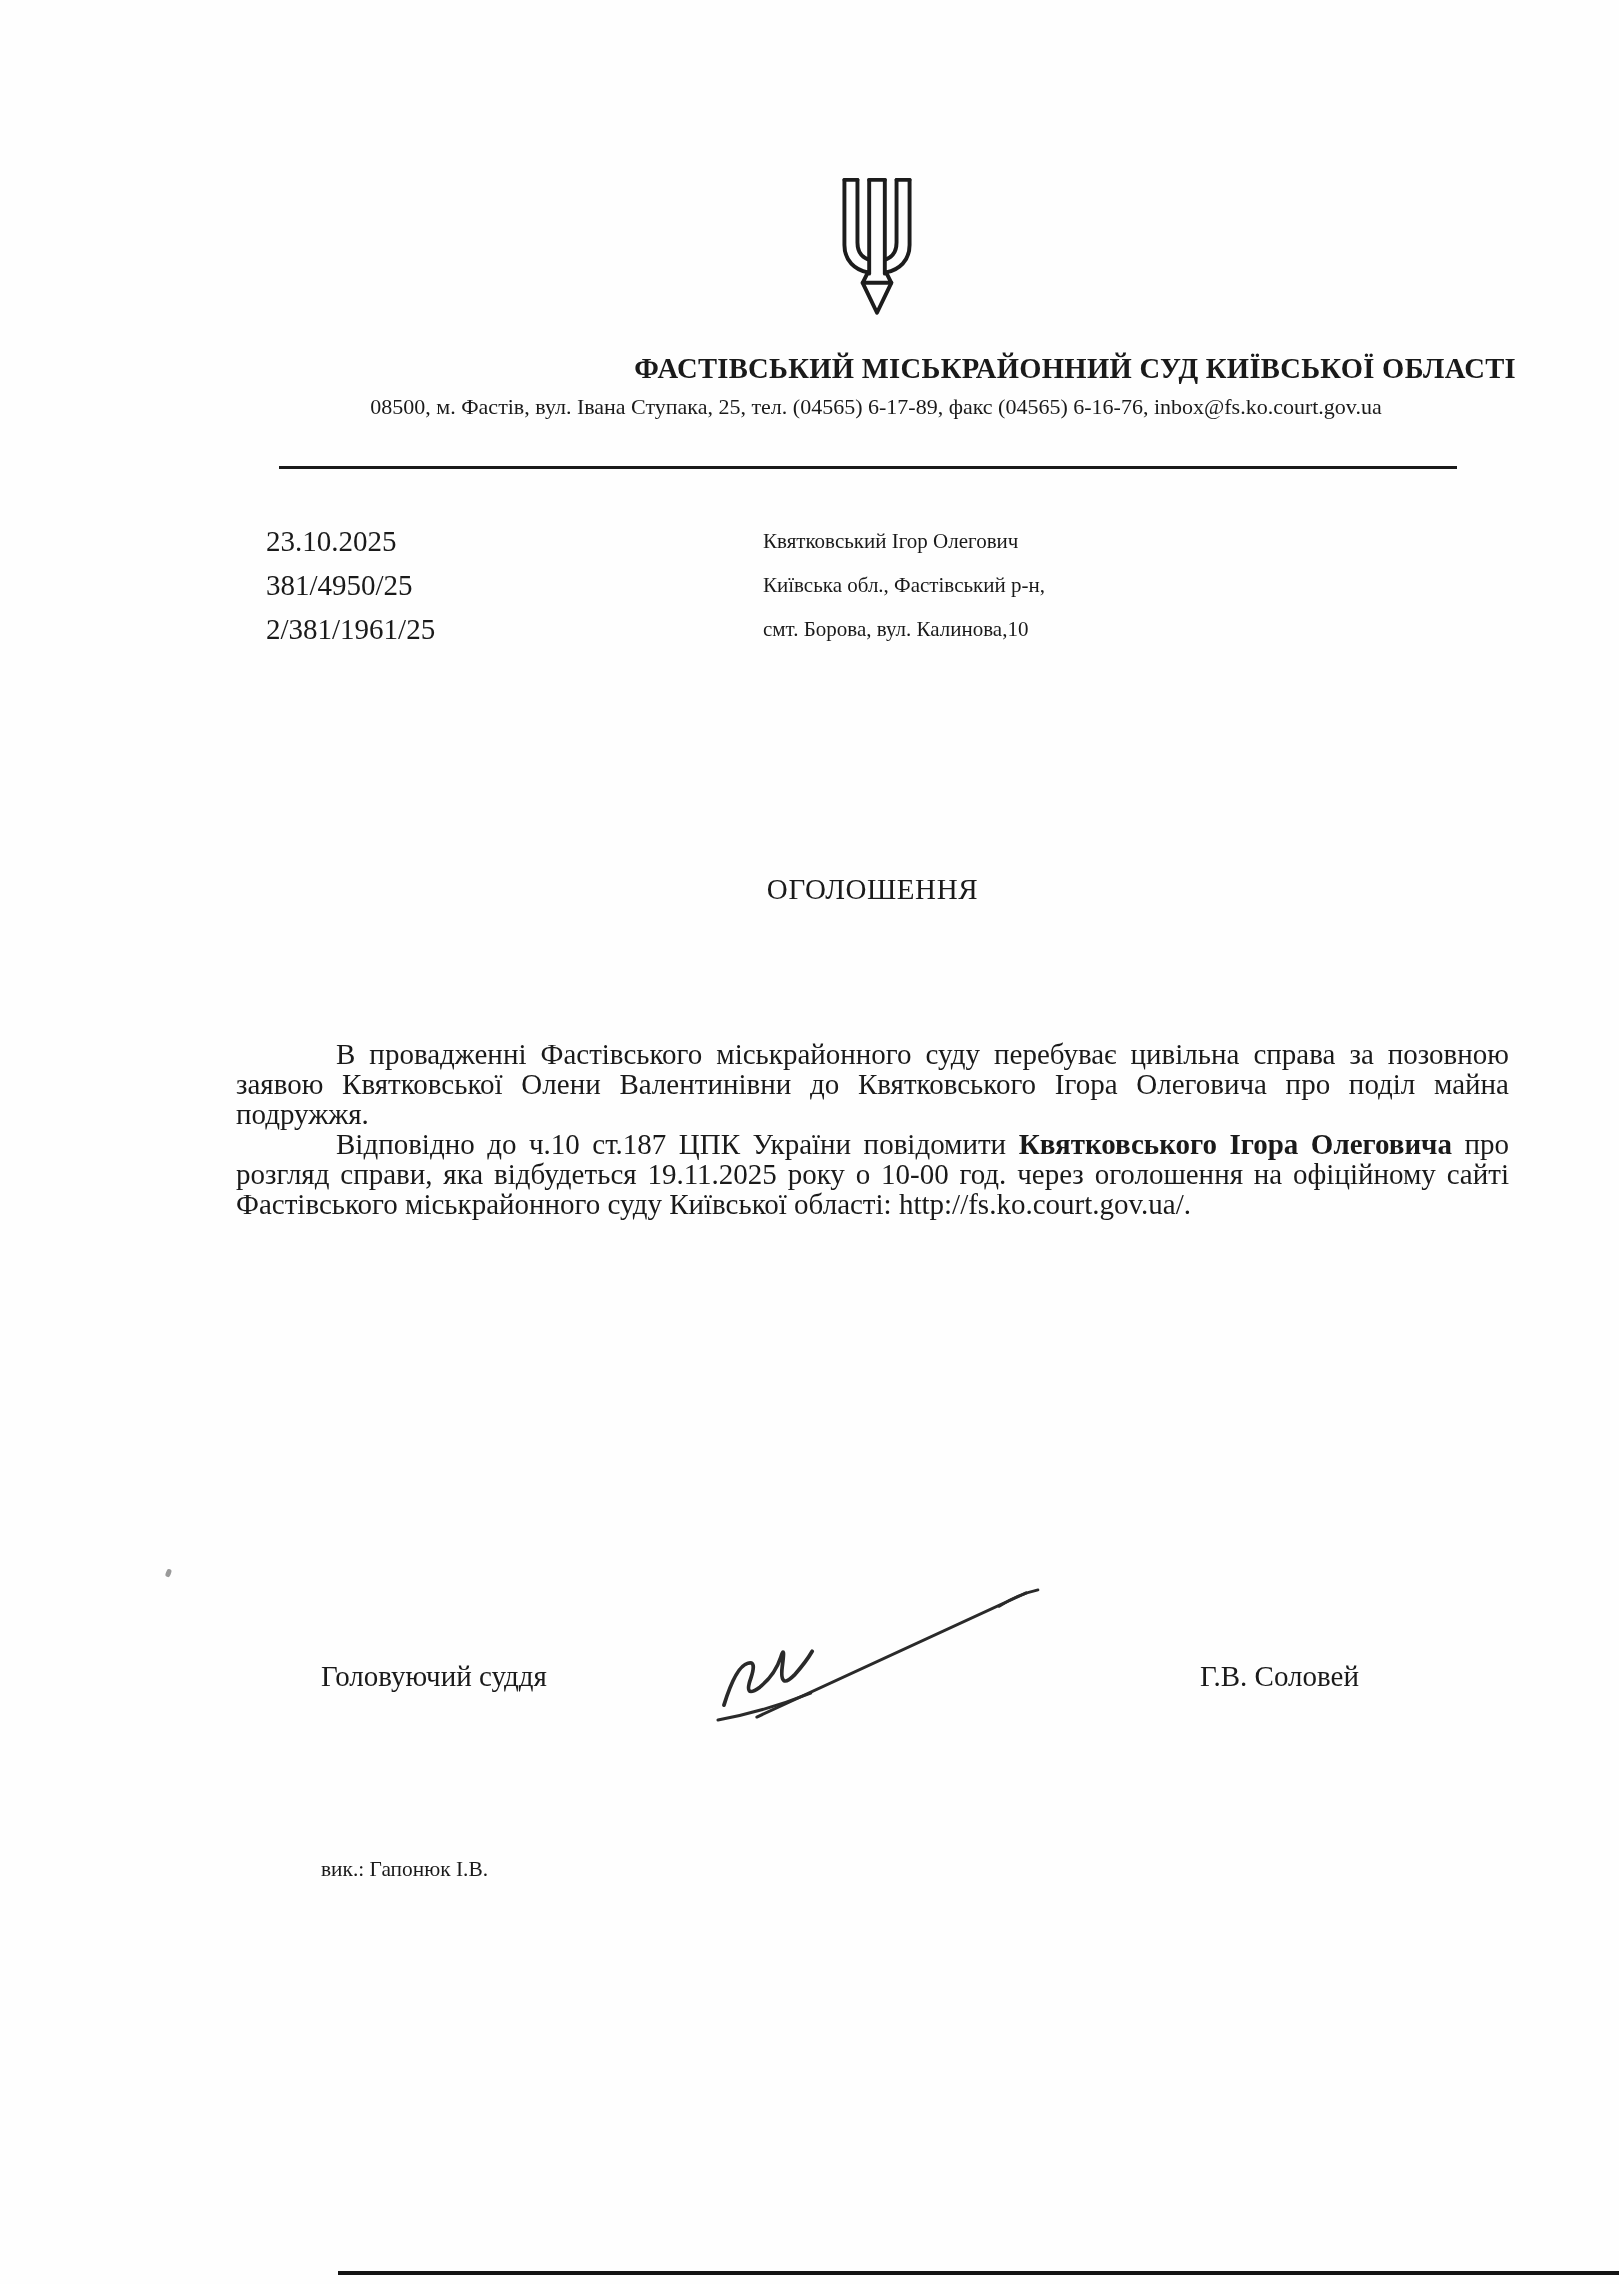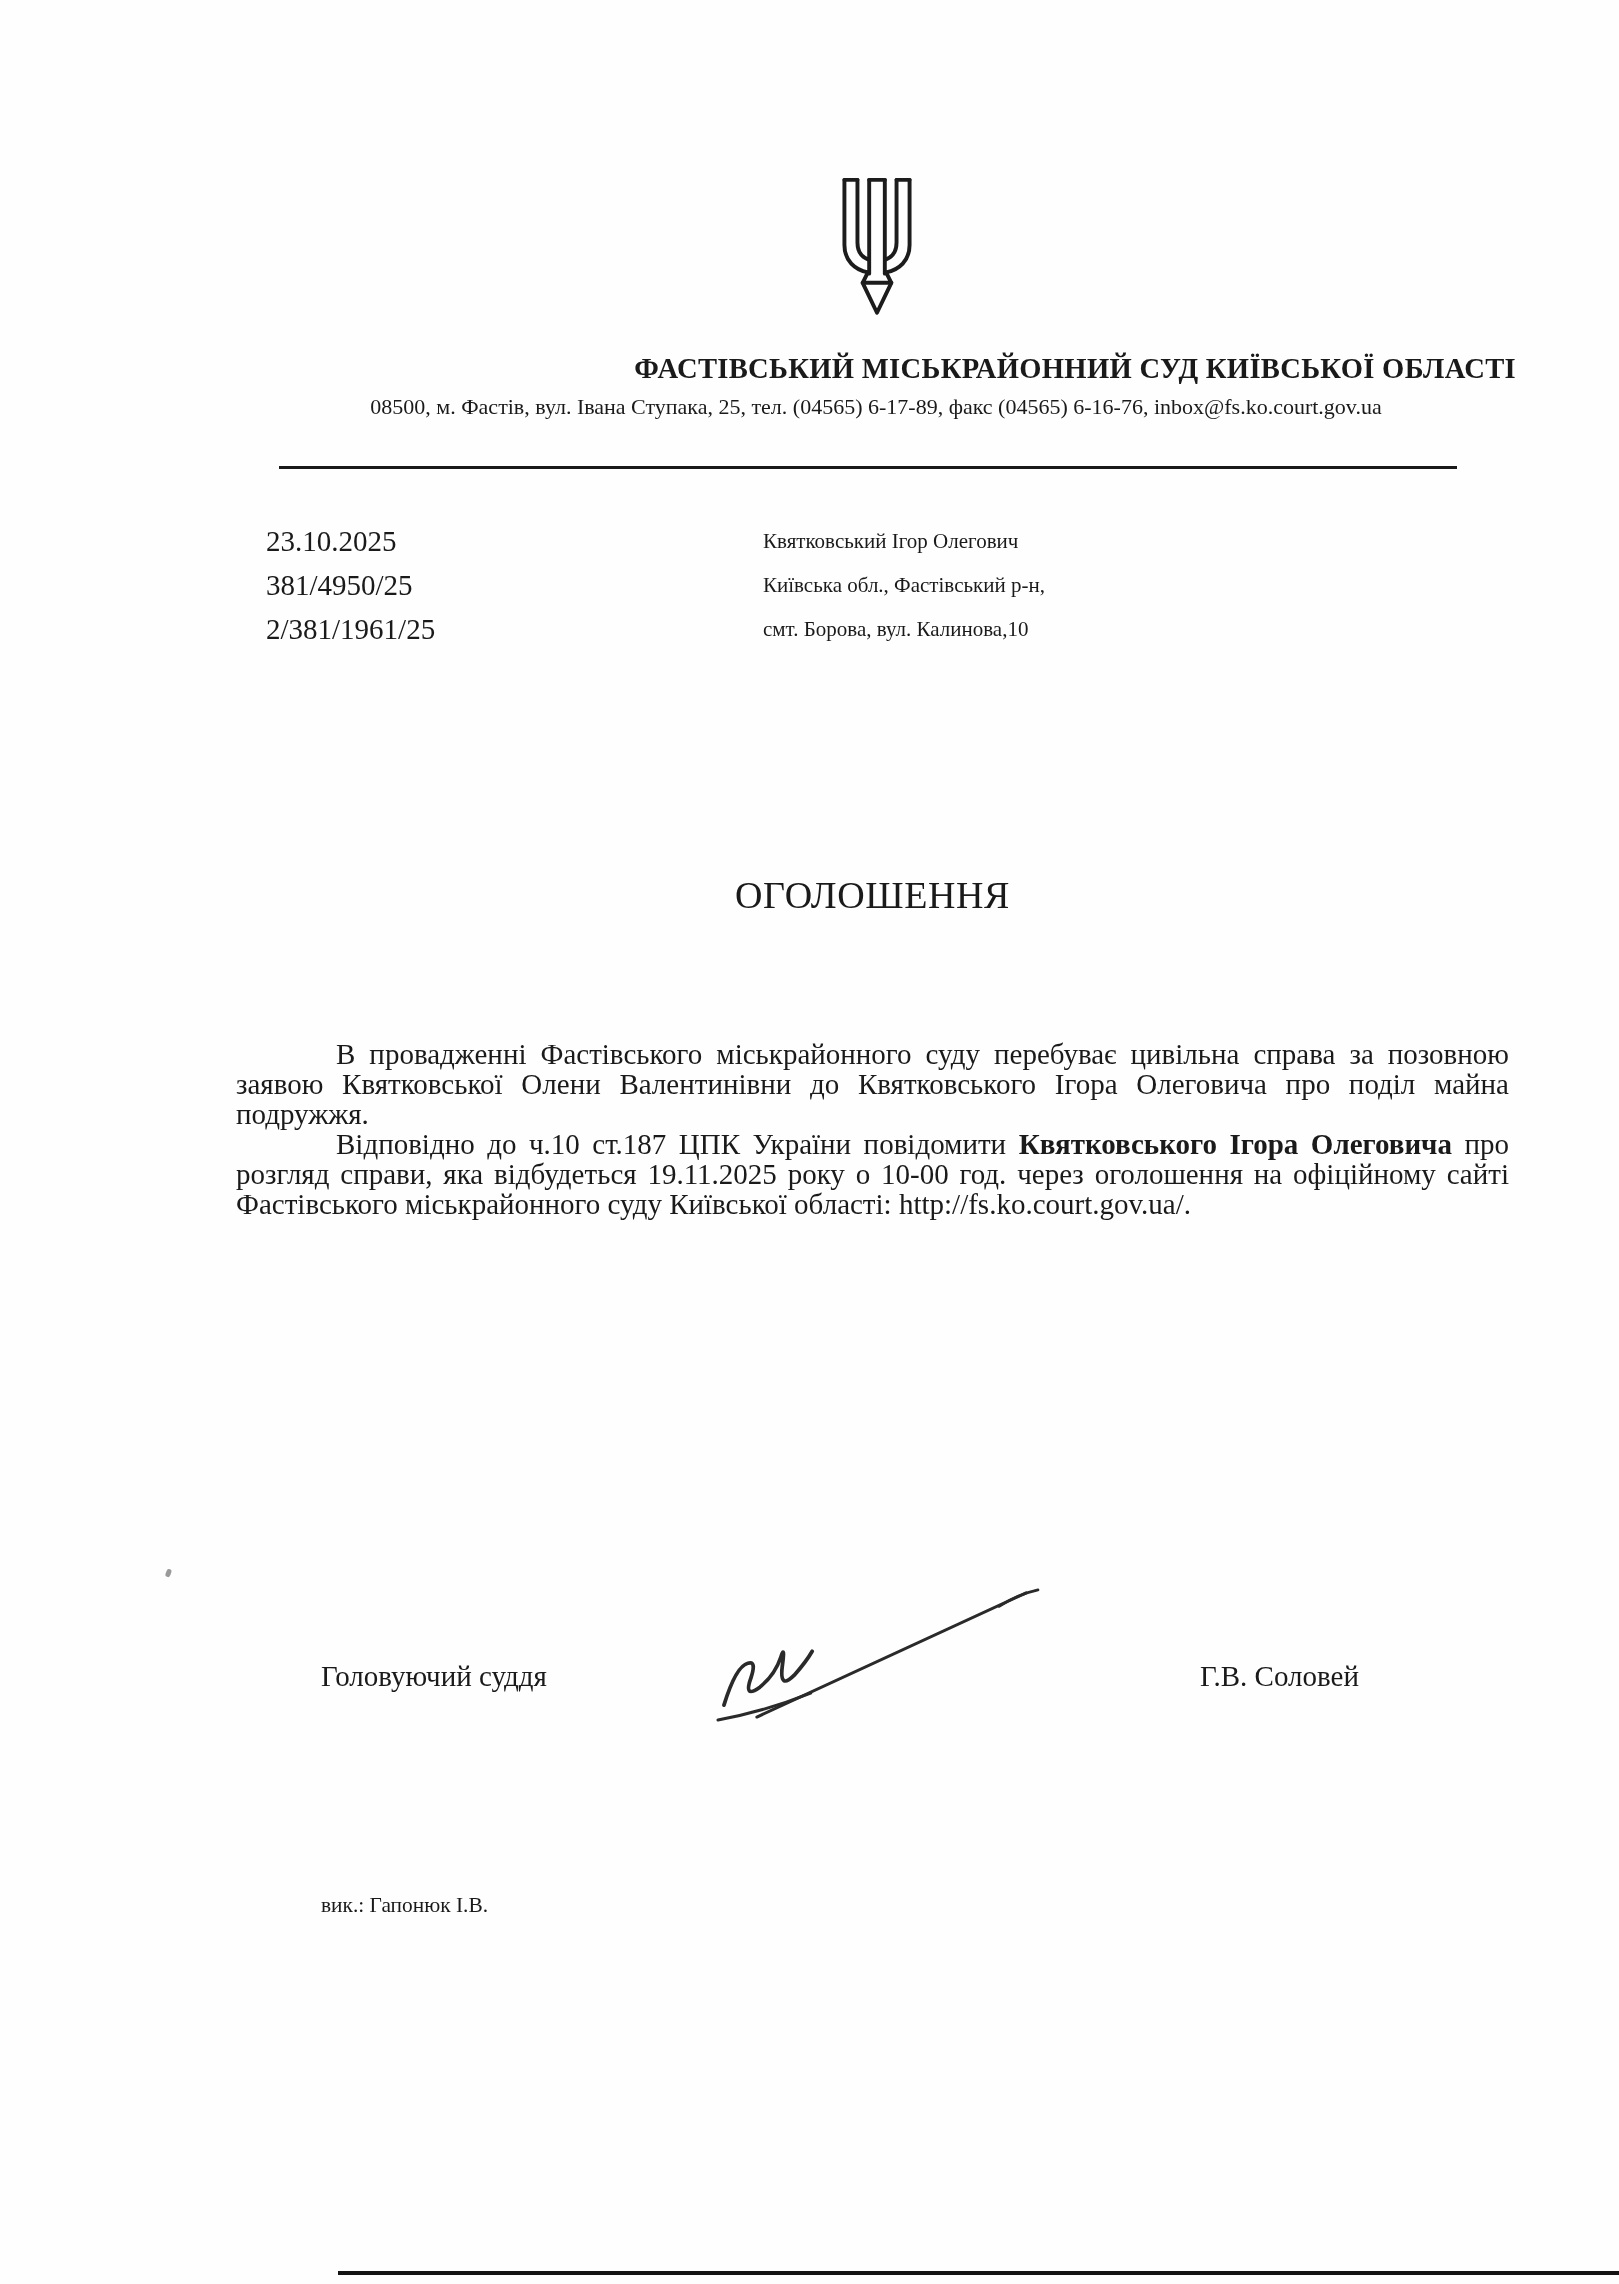--- a/index.html
+++ b/index.html
@@ -66,21 +66,21 @@
     font-size: 21px;
     line-height: 44px;
     margin-left: 12px;
   }
   .doc-title {
     position: absolute;
     left: 236px;
     top: 873px;
     width: 1273px;
     text-align: center;
-    font-size: 38px;
+    font-size: 29px;
     letter-spacing: 0.6px;
   }
   .body-block {
     position: absolute;
     left: 236px;
     top: 1039px;
     width: 1273px;
     font-size: 29px;
     line-height: 30px;
     text-align: justify;
@@ -104,21 +104,20 @@
     top: -83px;
     width: 344px;
     height: 153px;
   }
   .sig-mark svg { width: 100%; height: 100%; }
   .executor {
     position: absolute;
     left: 321px;
     top: 1857px;
     font-size: 21.4px;
-    margin-top: 36px;
   }
   .scan-line {
     position: absolute;
     left: 338px;
     right: 0;
     bottom: 9px;
     height: 4.5px;
     background: #141414;
   }
   .scan-speck {

